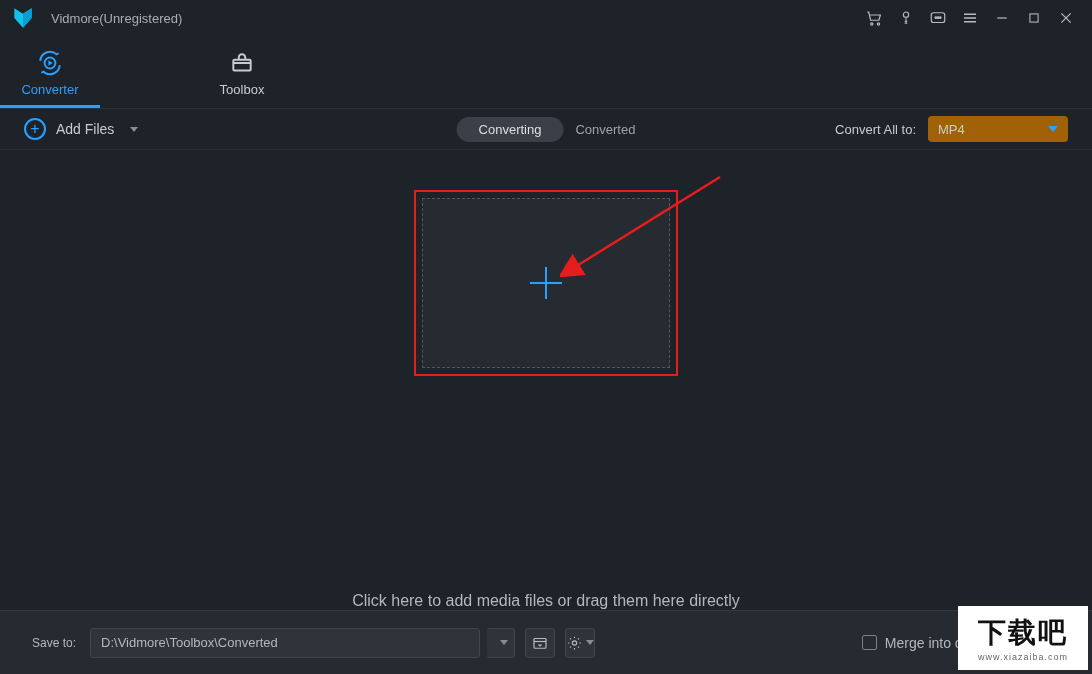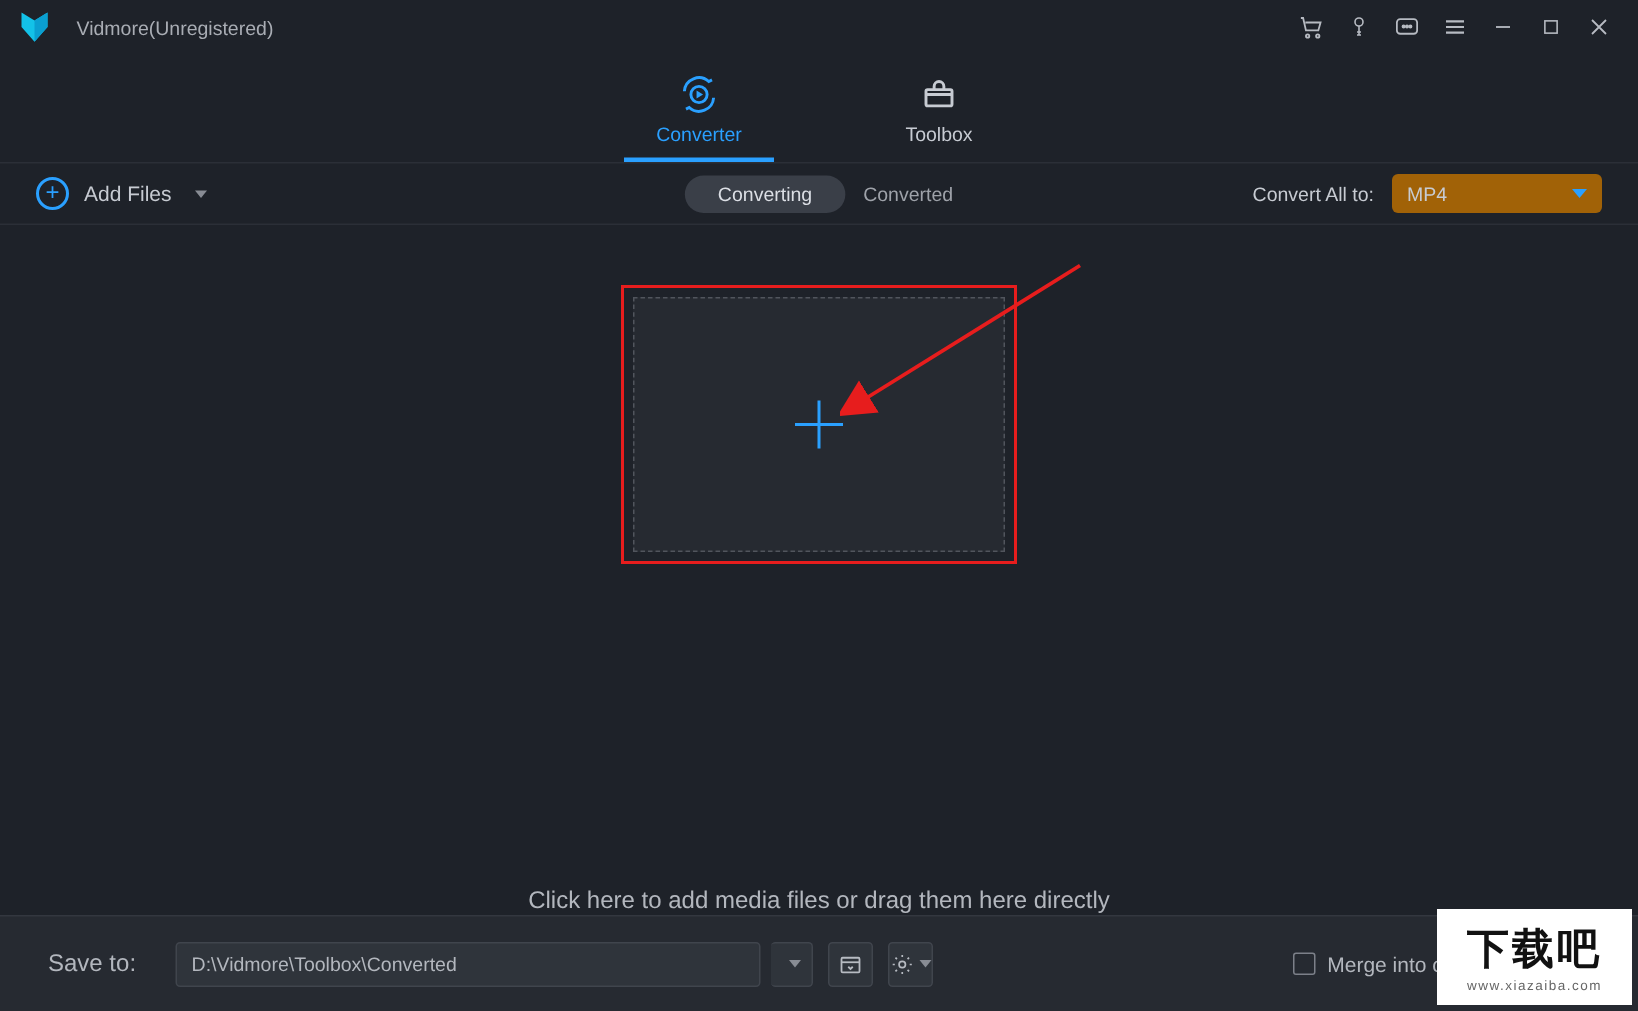--- a/index.html
+++ b/index.html
@@ -42,22 +42,21 @@
       justify-content: center;
       color: #b7bbc2;
       cursor: pointer;
     }
     .title-icon svg { display: block; }
     
     .tab-bar {
       height: 72px;
       display: flex;
       align-items: flex-end;
-      justify-content: center;
-      gap: 60px;
+      gap: 92px;
       padding-bottom: 0;
     }
     .tab {
       display: flex;
       flex-direction: column;
       align-items: center;
       color: #c7cbd2;
       font-size: 13px;
       cursor: pointer;
       padding-bottom: 8px;
@@ -201,22 +200,22 @@
       height: 64px;
       background: #262a31;
       border-top: 1px solid #33373f;
       display: flex;
       align-items: center;
       padding: 0 24px 0 32px;
       gap: 10px;
     }
     .save-label {
       color: #b3b7be;
-      font-size: 16px;
-      margin-right: 16px;
+      font-size: 12px;
+      margin-right: 4px;
     }
     .path-input {
       width: 390px;
       height: 30px;
       background: #2f343b;
       border: 1px solid #40454d;
       border-radius: 3px;
       color: #b3b7be;
       font-size: 13px;
       padding: 0 10px;

